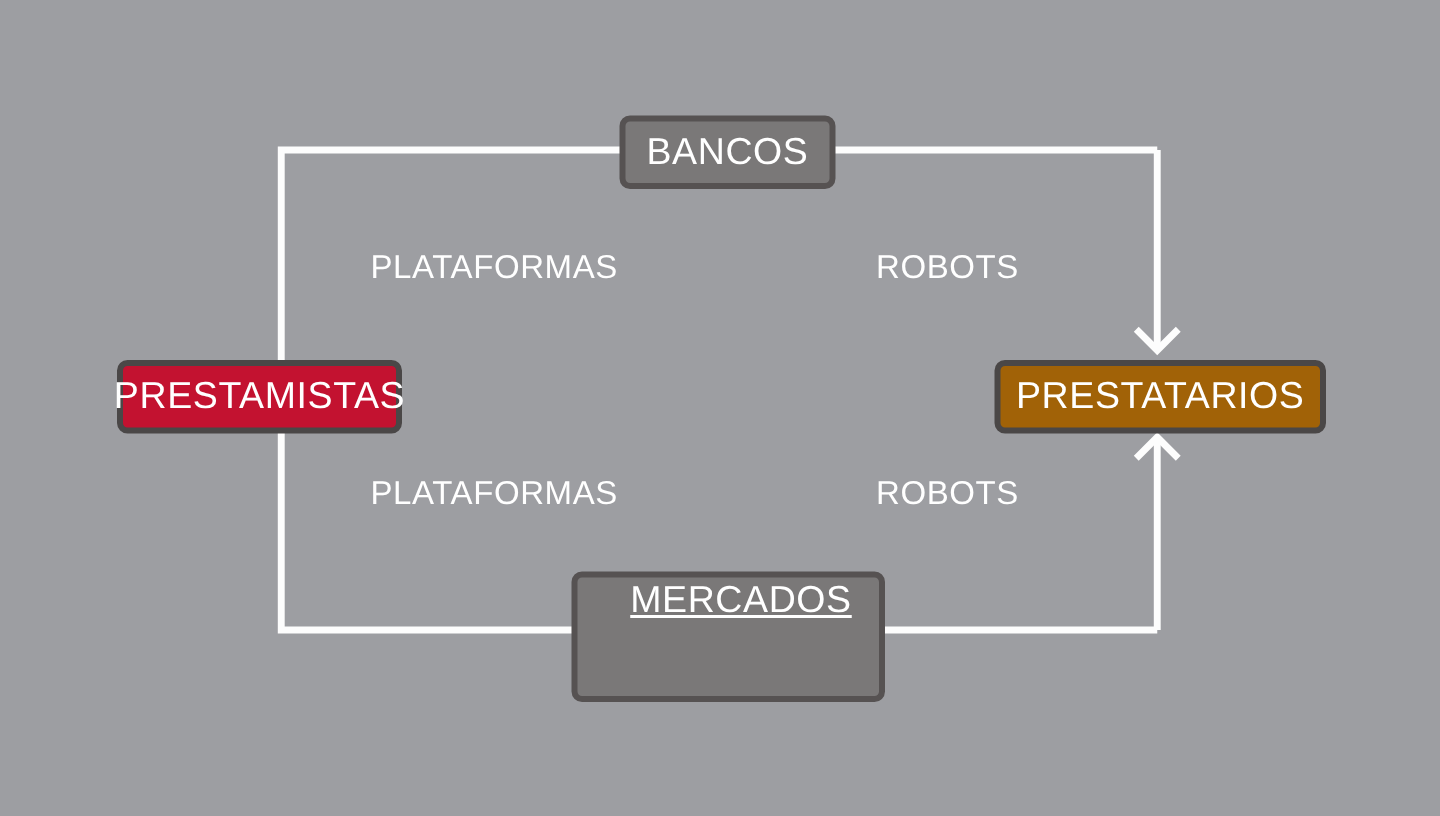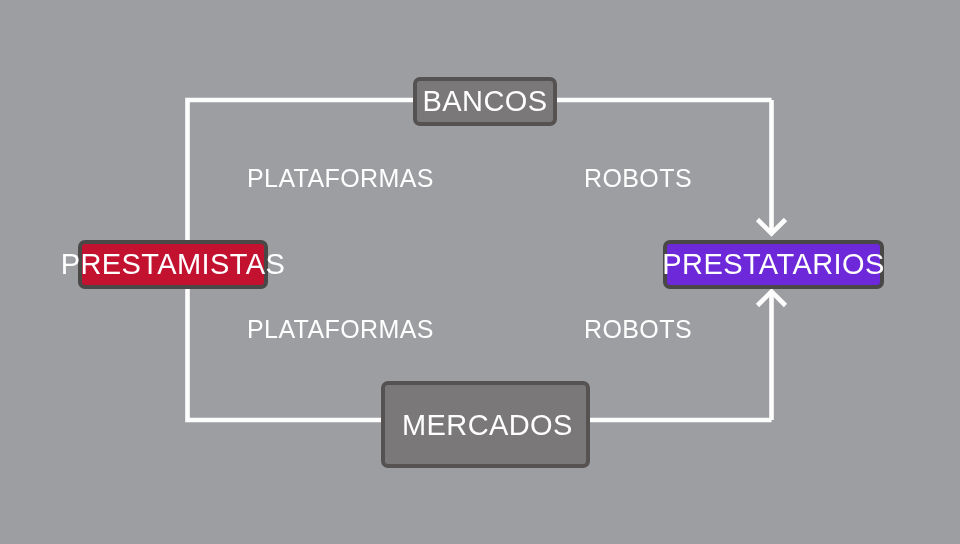--- a/index.html
+++ b/index.html
@@ -27,39 +27,40 @@
   }
   .node {
     position: absolute;
     box-sizing: border-box;
     border: 4px solid;
     border-radius: 7px;
     display: flex;
     align-items: center;
     justify-content: center;
     color: #ffffff;
-    font-size: 29px;
+    font-size: 25px;
     letter-spacing: 0.4px;
     white-space: nowrap;
   }
   .node-bancos        { left: 413px; top: 77px;  width: 144px; height: 49px; }
   .node-prestamistas  { left: 78px;  top: 240px; width: 190px; height: 49px; }
   .node-prestatarios  { left: 663px; top: 240px; width: 221px; height: 49px; }
   .node-mercados {
     left: 381px; top: 381px; width: 209px; height: 87px;
-    flex-direction: column;
+    flex-direction: row;
     align-items: flex-start;
     justify-content: center;
     padding-left: 17px;
     line-height: 30px;
+    text-decoration: underline;
   }
   .edge-label {
     position: absolute;
     color: #ffffff;
-    font-size: 25px;
+    font-size: 22px;
     letter-spacing: 0.4px;
     line-height: 28px;
     white-space: nowrap;
   }
   .lbl-plataformas-top    { left: 247px; top: 164px; }
   .lbl-robots-top         { left: 584px; top: 164px; }
   .lbl-plataformas-bottom { left: 247px; top: 315px; }
   .lbl-robots-bottom      { left: 584px; top: 315px; }
 </style>
 </head>
@@ -79,21 +80,21 @@
   </svg>
 
   <div class="node node-bancos" style="background-color: rgb(122, 120, 120); border-color: rgb(86, 82, 82);">
     <span>BANCOS</span>
   </div>
 
   <div class="node node-prestamistas" style="background-color: rgb(195, 18, 48); border-color: rgb(74, 71, 71);">
     <span>PRESTAMISTAS</span>
   </div>
 
-  <div class="node node-prestatarios" style="background-color: #6d28d9; border-color: rgb(74, 71, 71);">
+  <div class="node node-prestatarios" style="background-color: #a16207; border-color: rgb(74, 71, 71);">
     <span>PRESTATARIOS</span>
   </div>
 
   <div class="node node-mercados" style="background-color: rgb(122, 120, 120); border-color: rgb(86, 82, 82);">
     <span>MERCADOS</span>
   </div>
 
   <div class="edge-label lbl-plataformas-top" style="color: rgb(255, 255, 255);">PLATAFORMAS</div>
 
   <div class="edge-label lbl-robots-top" style="color: rgb(255, 255, 255);">ROBOTS</div>

